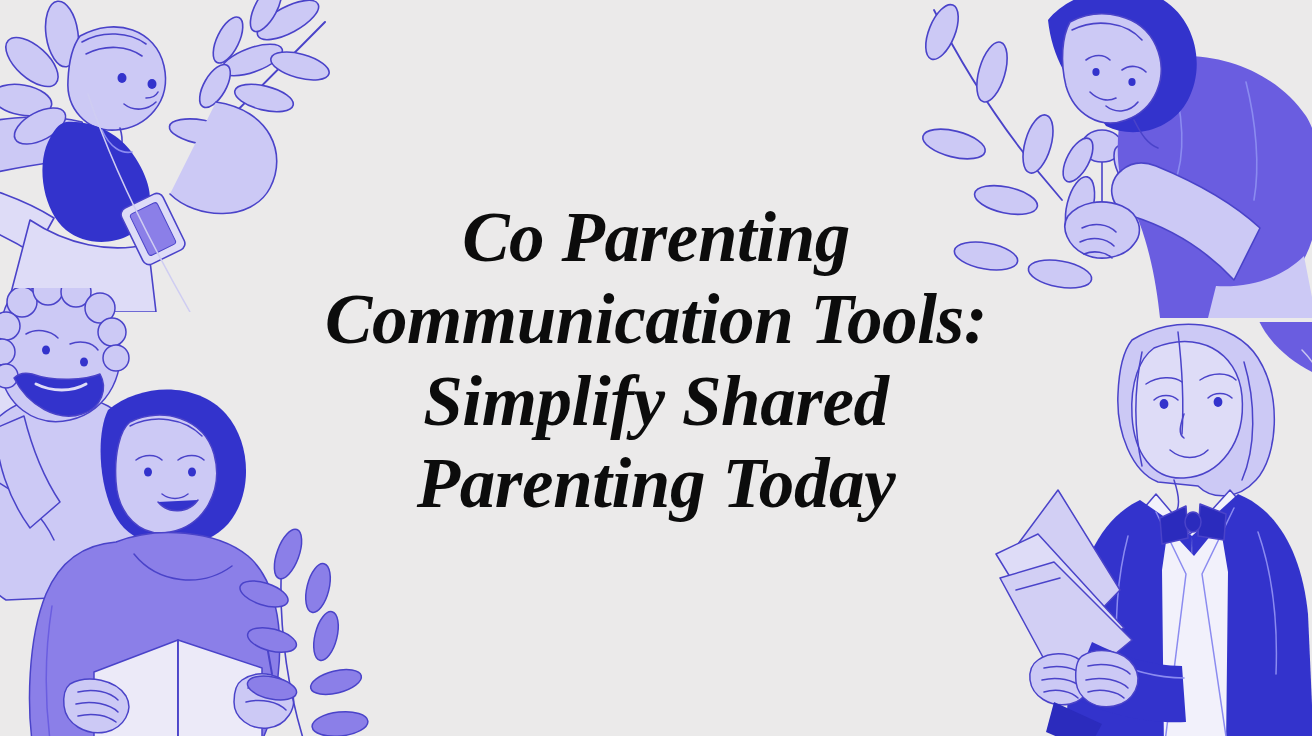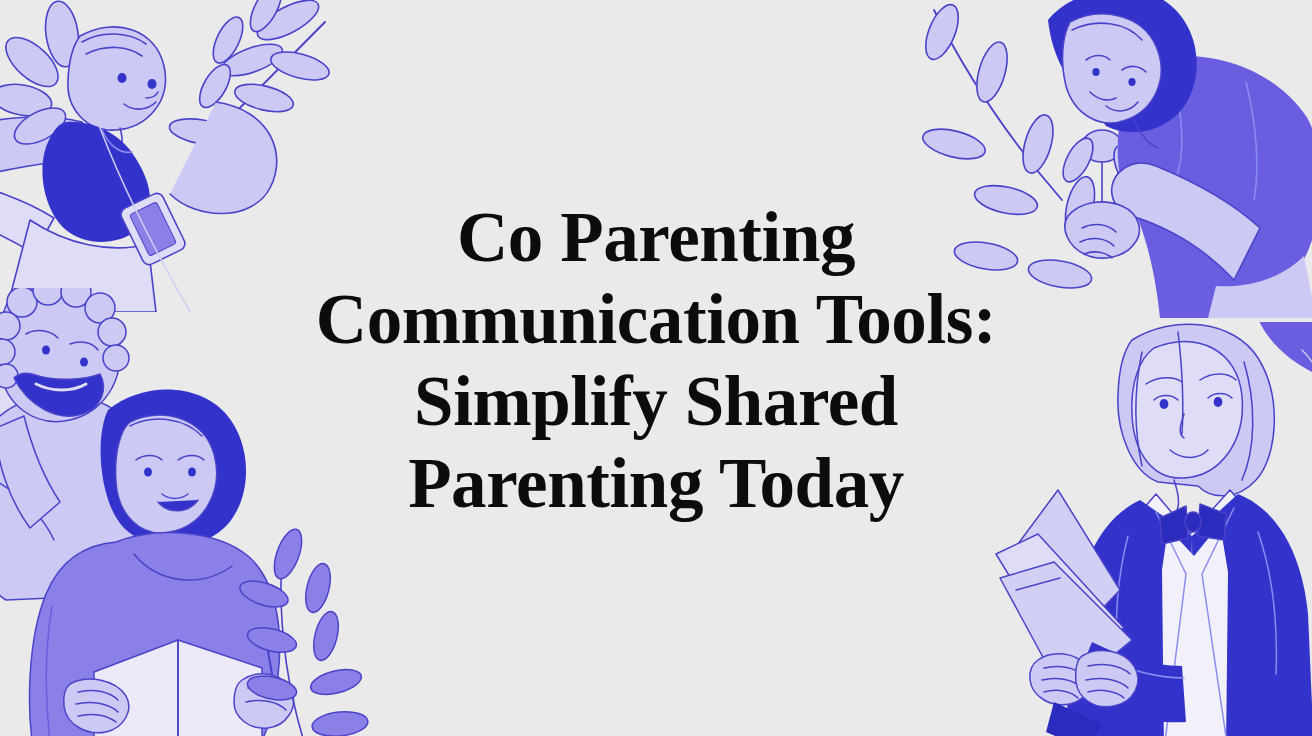--- a/index.html
+++ b/index.html
@@ -301,19 +301,19 @@
                C152 388 136 376 134 360 C133 348 135 338 140 334 Z" fill="#ccc9f5" stroke="#4a43c9"></path>
       <path d="M146 344 C162 340 180 344 188 352" stroke="#4a43c9"></path>
       <path d="M144 358 C160 354 178 358 186 366" stroke="#4a43c9"></path>
       <path d="M146 370 C160 366 176 370 182 376" stroke="#4a43c9"></path>
 
       <path d="M112 380 L160 402 L146 428 L104 410 Z" fill="#2b2bbd" stroke="none"></path>
     </g>
   </svg>
 
   <div id="title-block">
-    <h1 id="page-title" style="color: rgb(12, 12, 12);">Co Parenting
+    <h1 id="page-title" style="color: rgb(12, 12, 12); font-style: italic;">Co Parenting
 Communication Tools:
 Simplify Shared
 Parenting Today</h1>
   </div>
 
 </div>
 
 </body></html>

